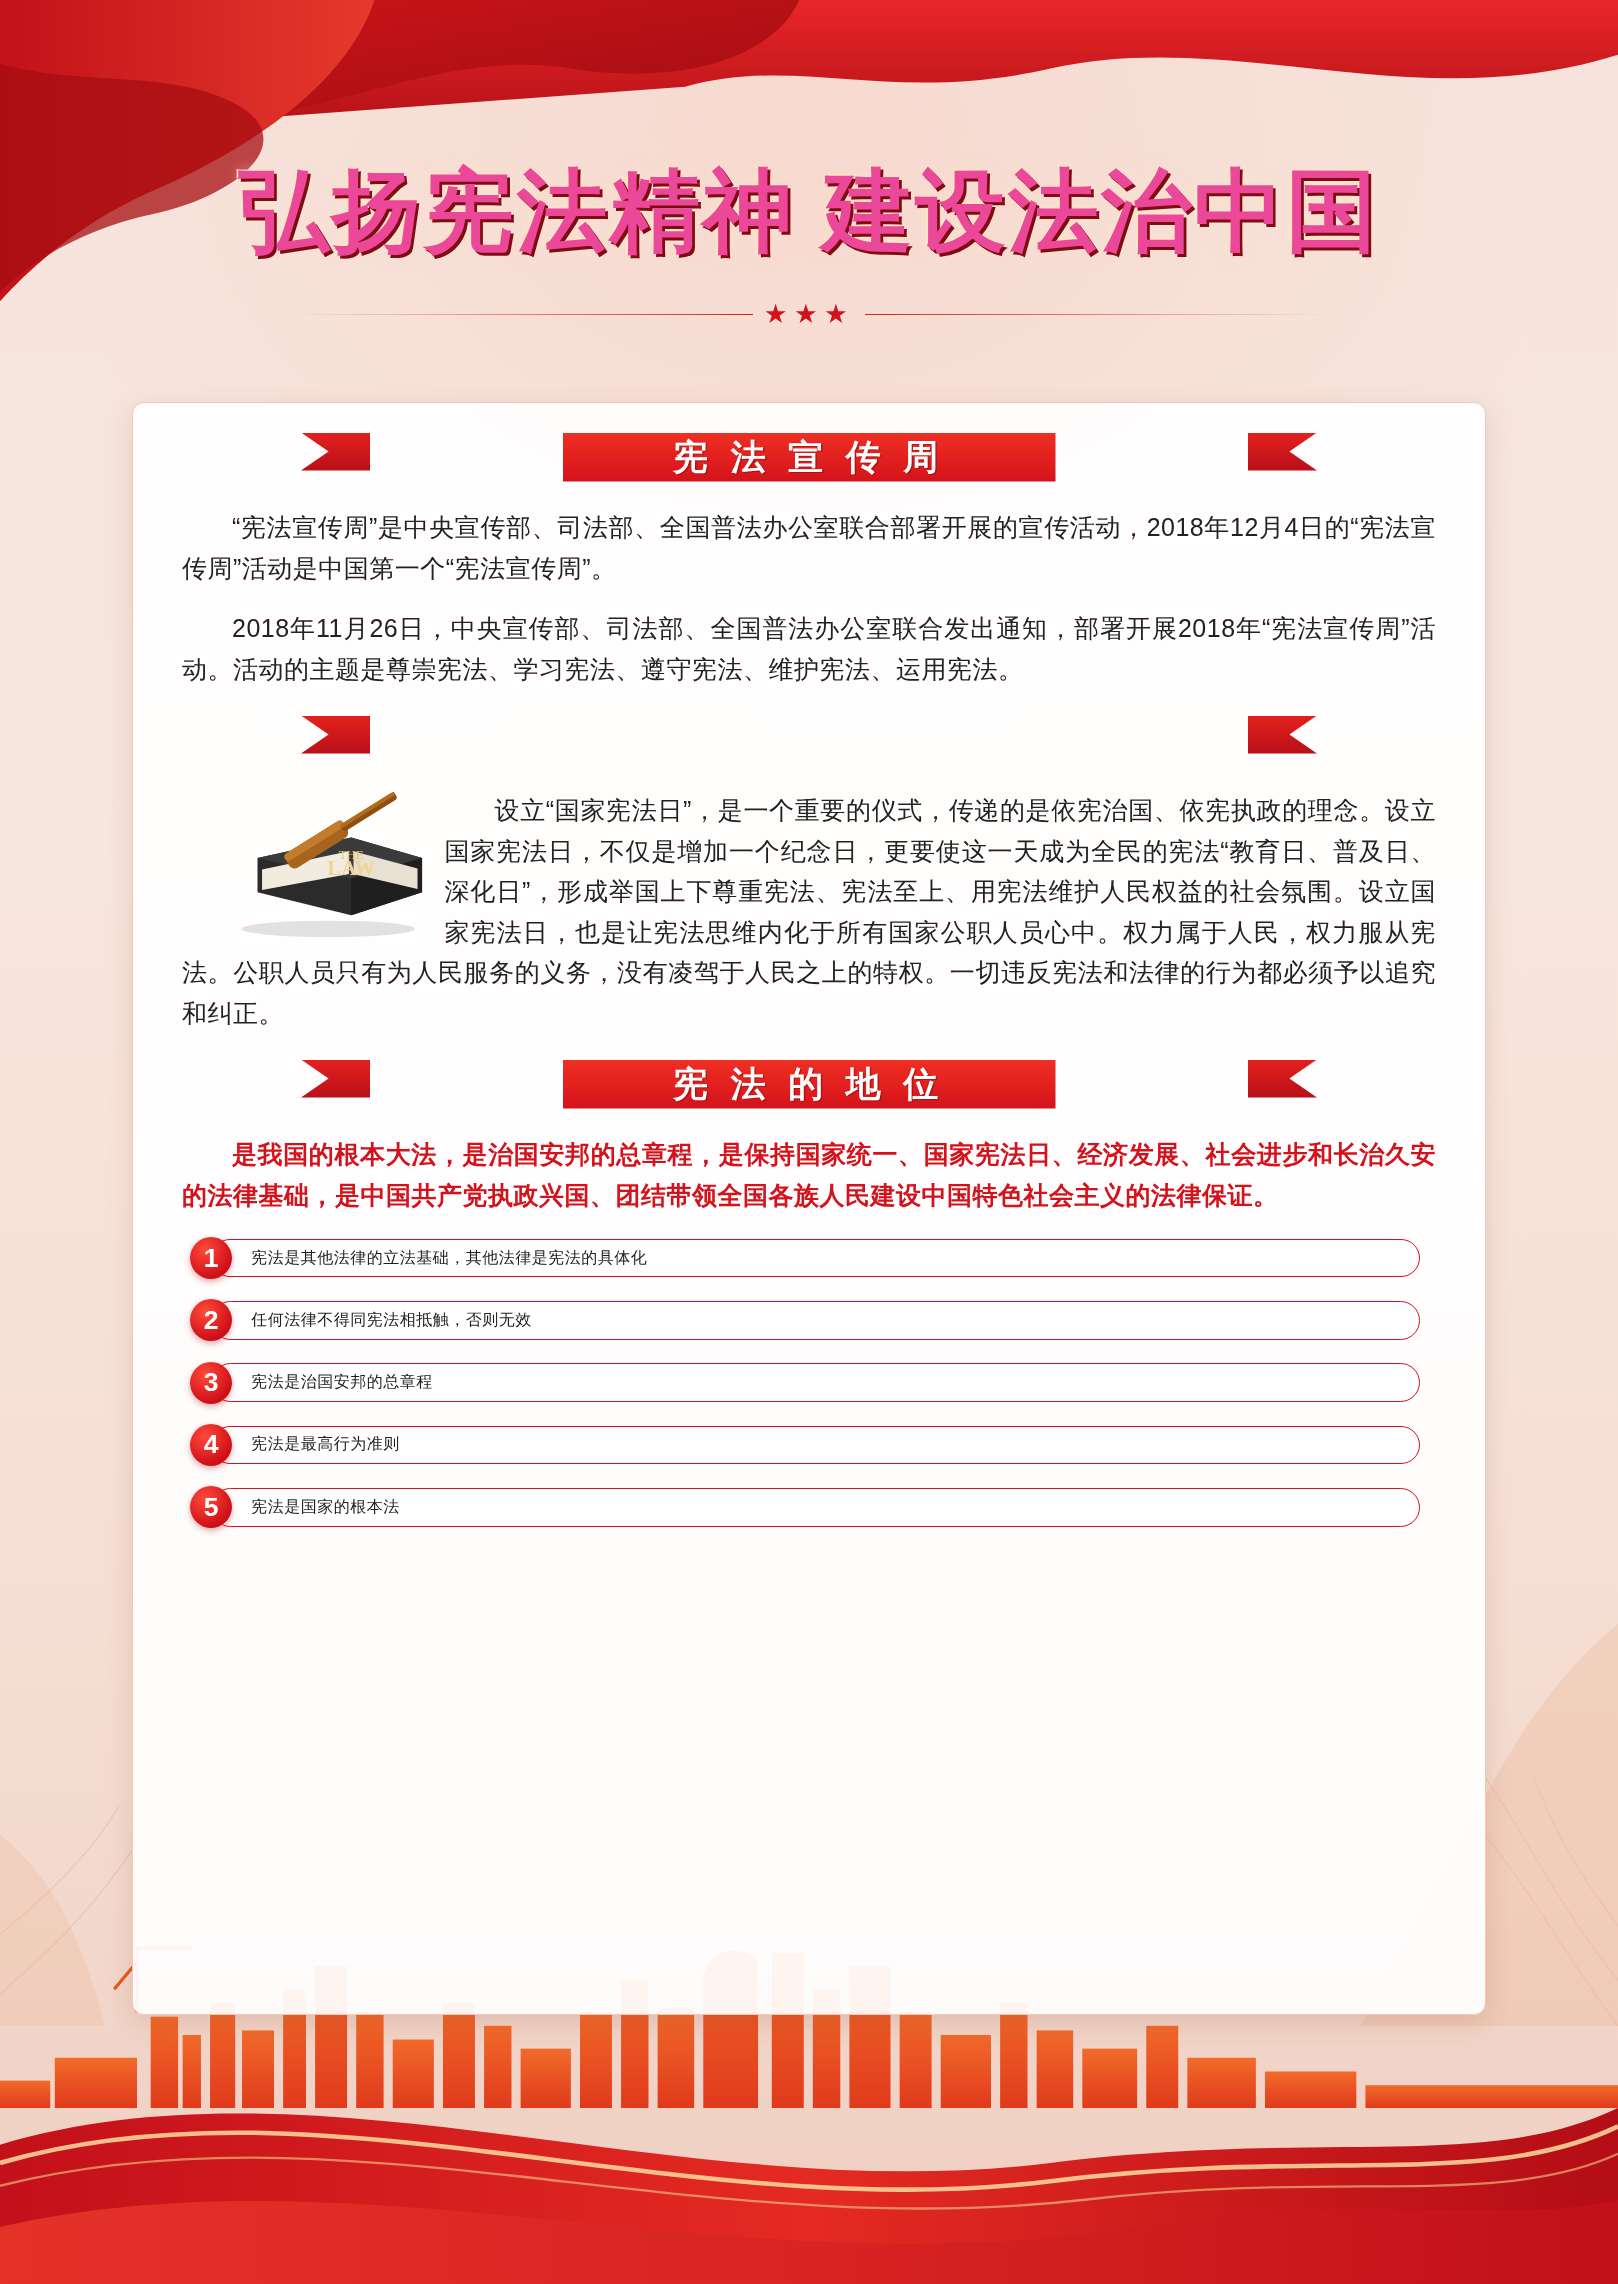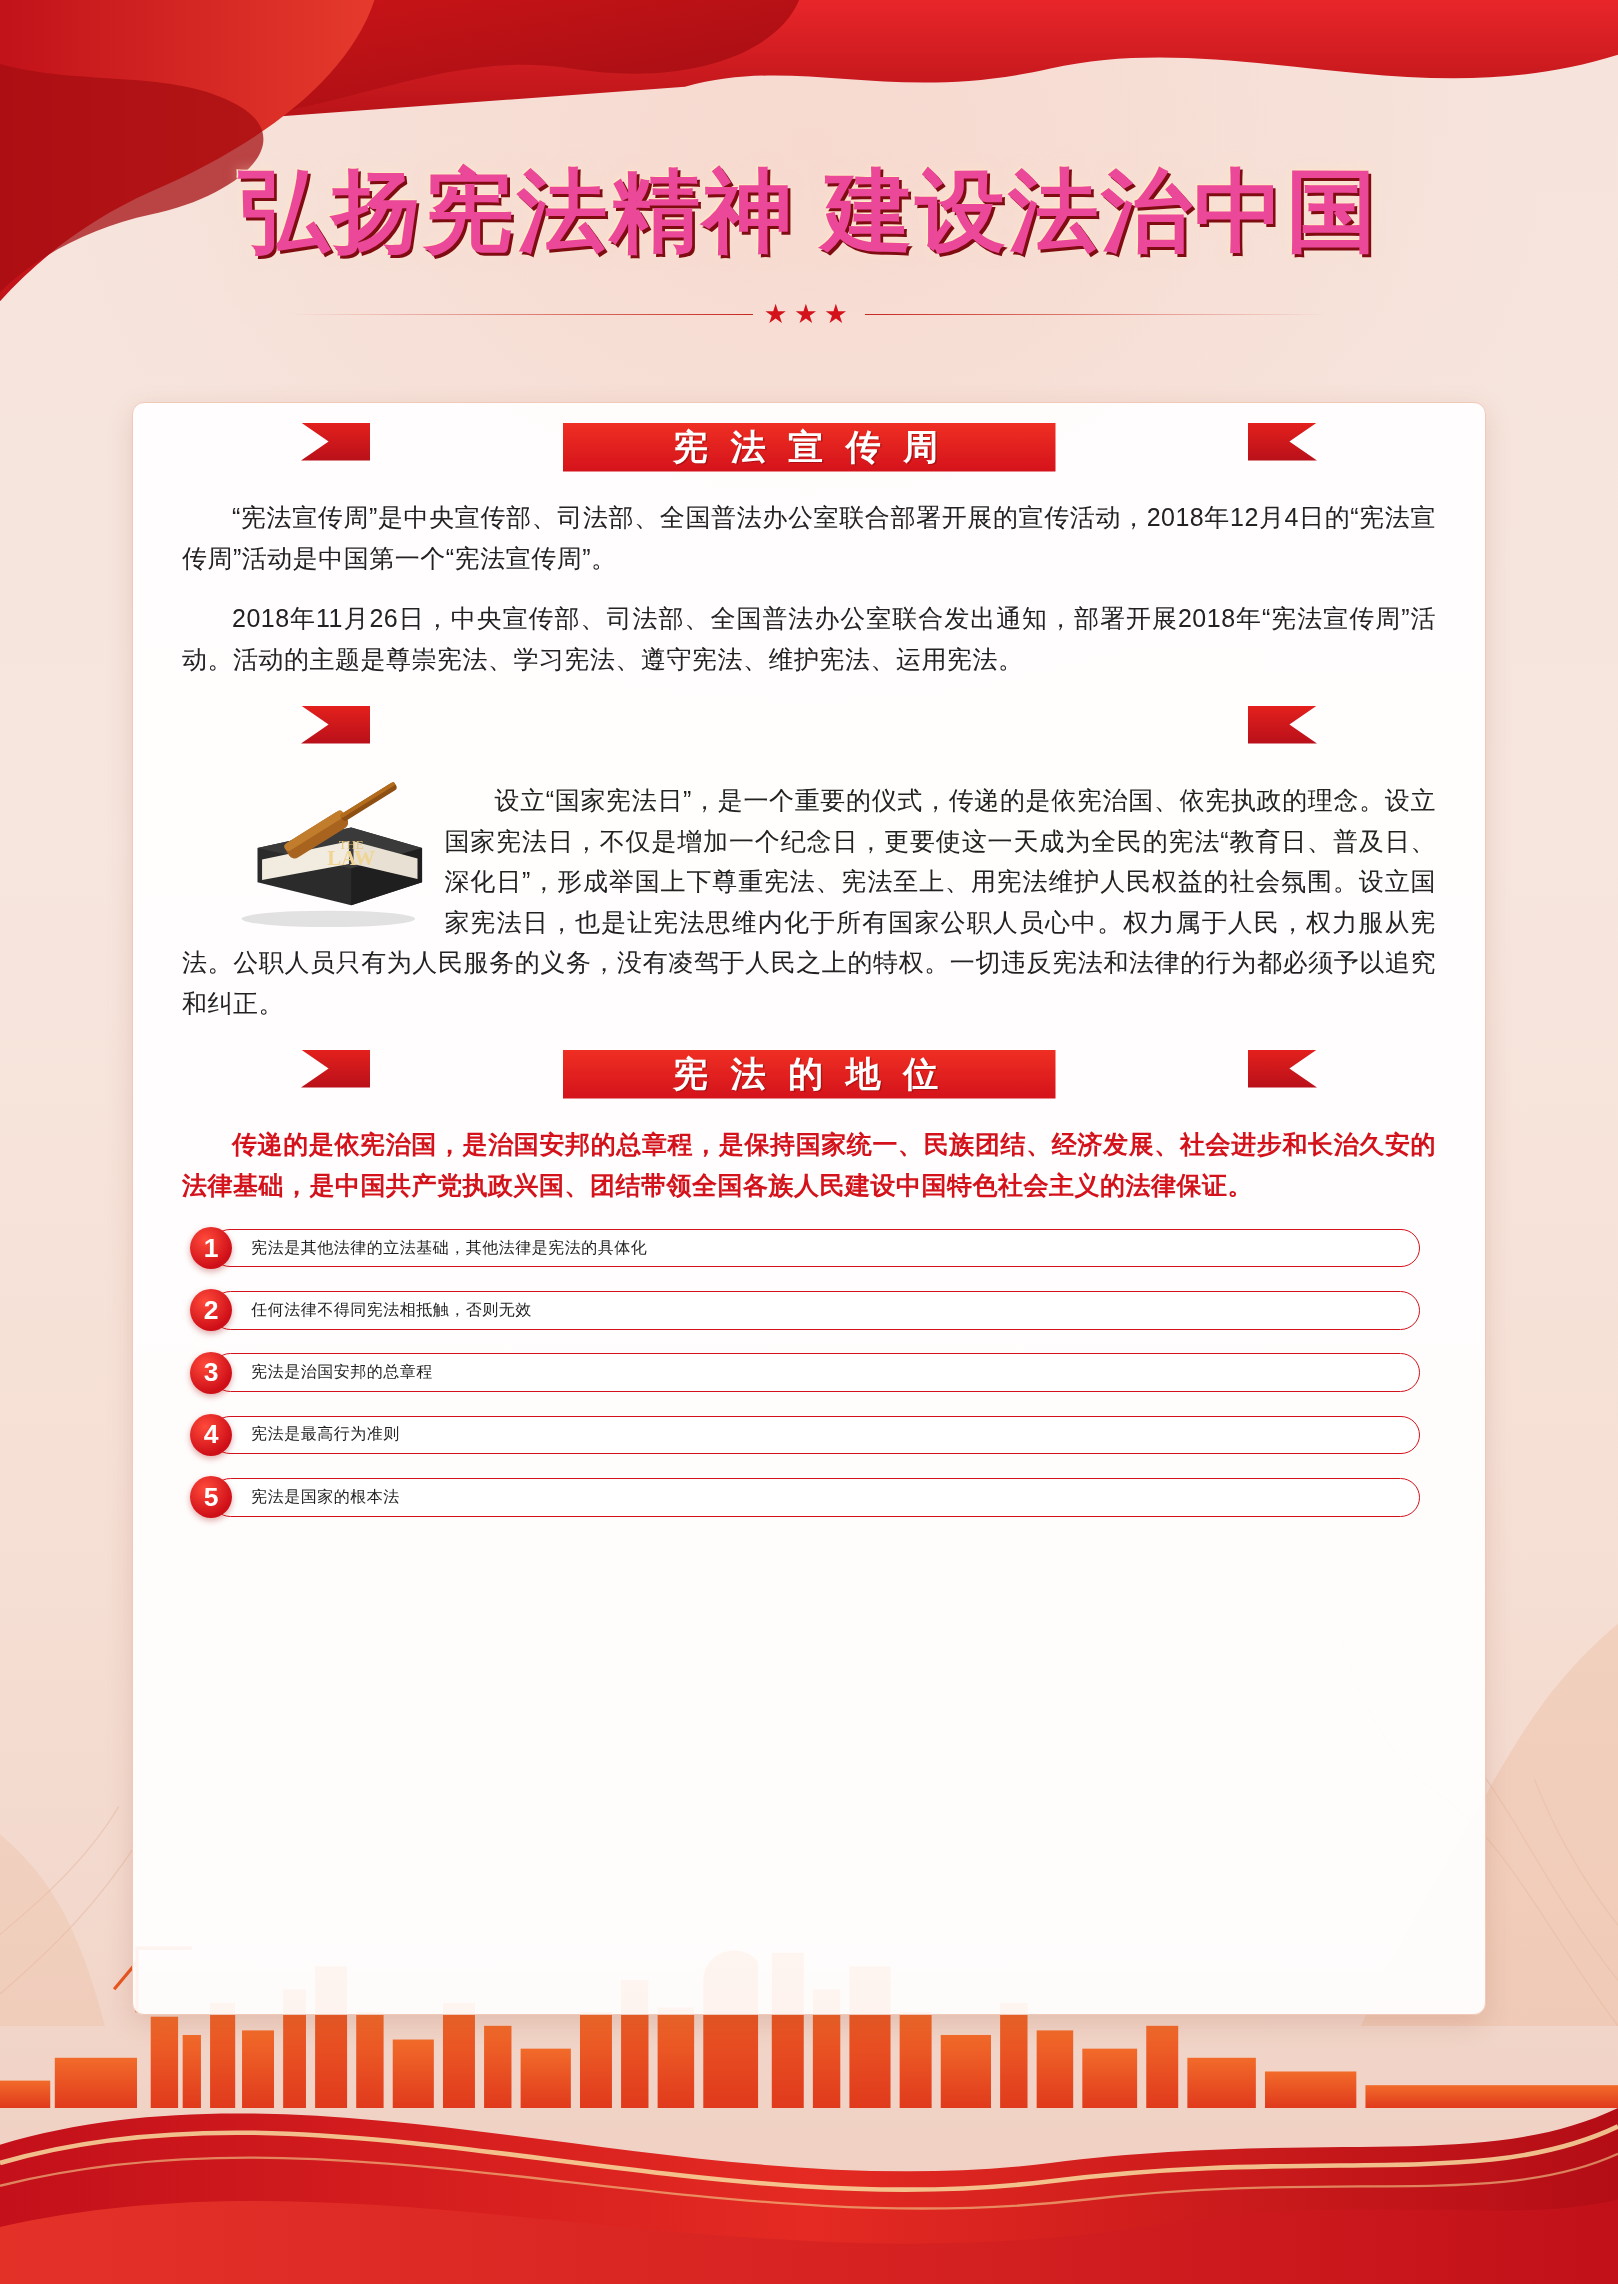--- a/index.html
+++ b/index.html
@@ -77,21 +77,21 @@
 
   
   .card {
     position: absolute;
     top: 402px; left: 132px;
     width: 1354px; height: 1613px;
     background: rgba(255,255,255,.93);
     border: 1.8px solid #f0c9b8;
     border-radius: 12px;
     box-shadow: 0 8.2px 27px rgba(140,60,40,.16);
-    padding: 14px 49px 27px;
+    padding: 24px 49px 27px;
   }
 
   
   .ribbon {
     position: relative;
     margin: 0 auto;
     height: 60px;
     display: flex; align-items: center; justify-content: center;
   }
   .ribbon .band {
@@ -347,21 +347,21 @@
   </div>
 
   <div class="section-block">
     <div class="ribbon">
       <div class="tail left"></div>
       <div class="tail right"></div>
       <div class="band">
         <span>宪 法 的 地 位</span>
       </div>
     </div>
-    <p class="para red">传递的是依宪治国，是治国安邦的总章程，是保持国家统一、民族团结、经济发展、社会进步和长治久安的法律基础，是中国共产党执政兴国、团结带领全国各族人民建设中国特色社会主义的法律保证。</p>
+    <p class="para red">是我国的根本大法，是治国安邦的总章程，是保持国家统一、国家宪法日、经济发展、社会进步和长治久安的法律基础，是中国共产党执政兴国、团结带领全国各族人民建设中国特色社会主义的法律保证。</p>
 
     <div class="numlist">
       <div class="numitem">
         <div class="pill"></div>
         <div class="badge">1</div>
         <div class="txt">宪法是其他法律的立法基础，其他法律是宪法的具体化</div>
       </div>
       <div class="numitem">
         <div class="pill"></div>
         <div class="badge">2</div>

